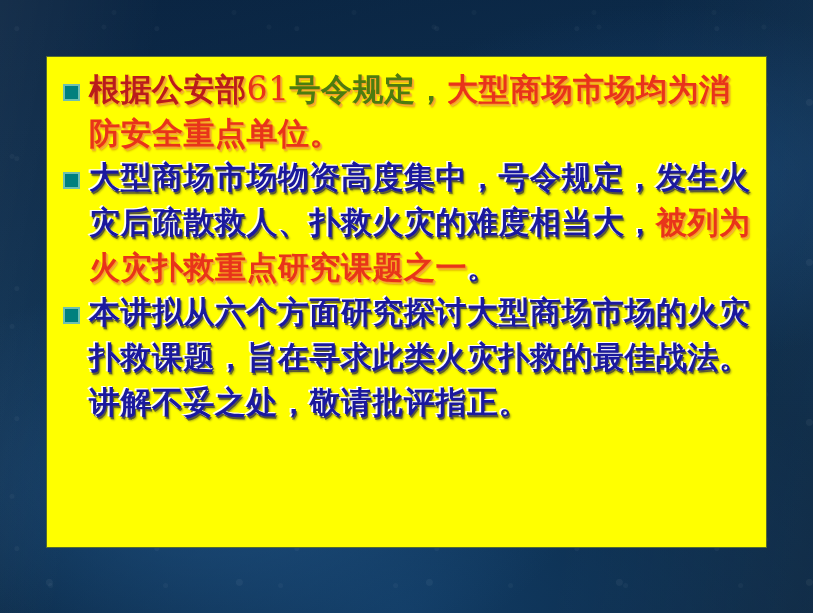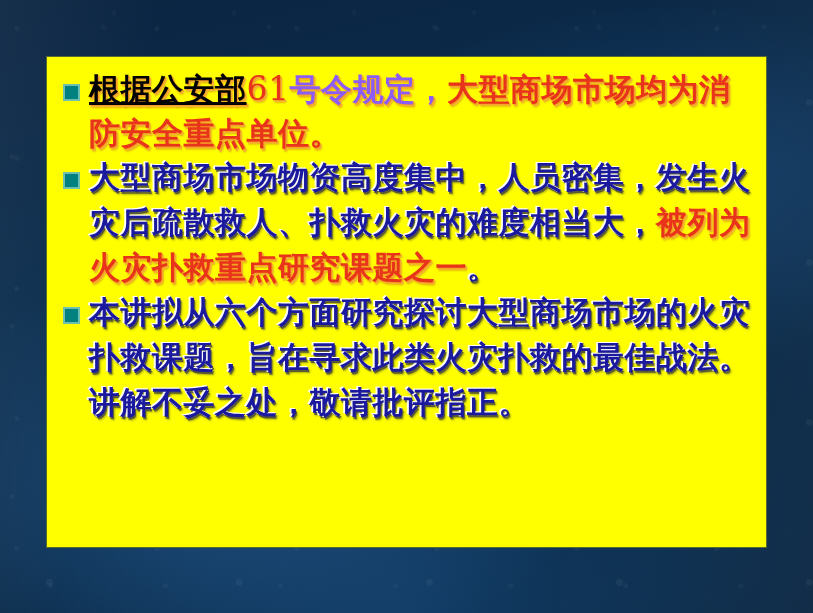--- a/index.html
+++ b/index.html
@@ -123,26 +123,26 @@
 <body>
 
 <div id="slide">
   <div class="bg-texture"></div>
   <div class="bg-sheen"></div>
 
   <div id="content-box" style="background: rgb(255, 255, 0); border-color: rgb(85, 107, 47);">
 
     <div class="bullet-row" id="bullet-1">
       <span class="bullet-marker" style="background: rgb(0, 128, 126); border-color: rgb(111, 191, 176);"></span>
-      <div class="bullet-text"><span class="t-red" style="color: #000000; text-decoration: underline;">根据公安部</span><span class="t-red num-serif" style="color: rgb(232, 52, 26);">61</span><span class="t-red" style="color: #8b5cf6;">号令规定，</span><span class="t-red" style="color: rgb(232, 52, 26);">大型商场市场均为消防安全重点单位。</span></div>
+      <div class="bullet-text"><span class="t-red" style="color: #b91c1c;">根据公安部</span><span class="t-red num-serif" style="color: rgb(232, 52, 26);">61</span><span class="t-red" style="color: #4d7c0f;">号令规定，</span><span class="t-red" style="color: rgb(232, 52, 26);">大型商场市场均为消防安全重点单位。</span></div>
     </div>
 
     <div class="bullet-row" id="bullet-2">
       <span class="bullet-marker" style="background: rgb(0, 128, 126); border-color: rgb(111, 191, 176);"></span>
-      <div class="bullet-text"><span class="t-blue" style="color: rgb(27, 25, 158);">大型商场市场物资高度集中，人员密集，发生火灾后疏散救人、扑救火灾的难度相当大，</span><span class="t-red" style="color: rgb(232, 52, 26);">被列为火灾扑救重点研究课题之一</span><span class="t-blue" style="color: rgb(27, 25, 158);">。</span></div>
+      <div class="bullet-text"><span class="t-blue" style="color: rgb(27, 25, 158);">大型商场市场物资高度集中，号令规定，发生火灾后疏散救人、扑救火灾的难度相当大，</span><span class="t-red" style="color: rgb(232, 52, 26);">被列为火灾扑救重点研究课题之一</span><span class="t-blue" style="color: rgb(27, 25, 158);">。</span></div>
     </div>
 
     <div class="bullet-row" id="bullet-3">
       <span class="bullet-marker" style="background: rgb(0, 128, 126); border-color: rgb(111, 191, 176);"></span>
       <div class="bullet-text"><span class="t-blue" style="color: rgb(27, 25, 158);">本讲拟从六个方面研究探讨大型商场市场的火灾扑救课题，旨在寻求此类火灾扑救的最佳战法。讲解不妥之处，敬请批评指正。</span></div>
     </div>
 
   </div>
 </div>
 

